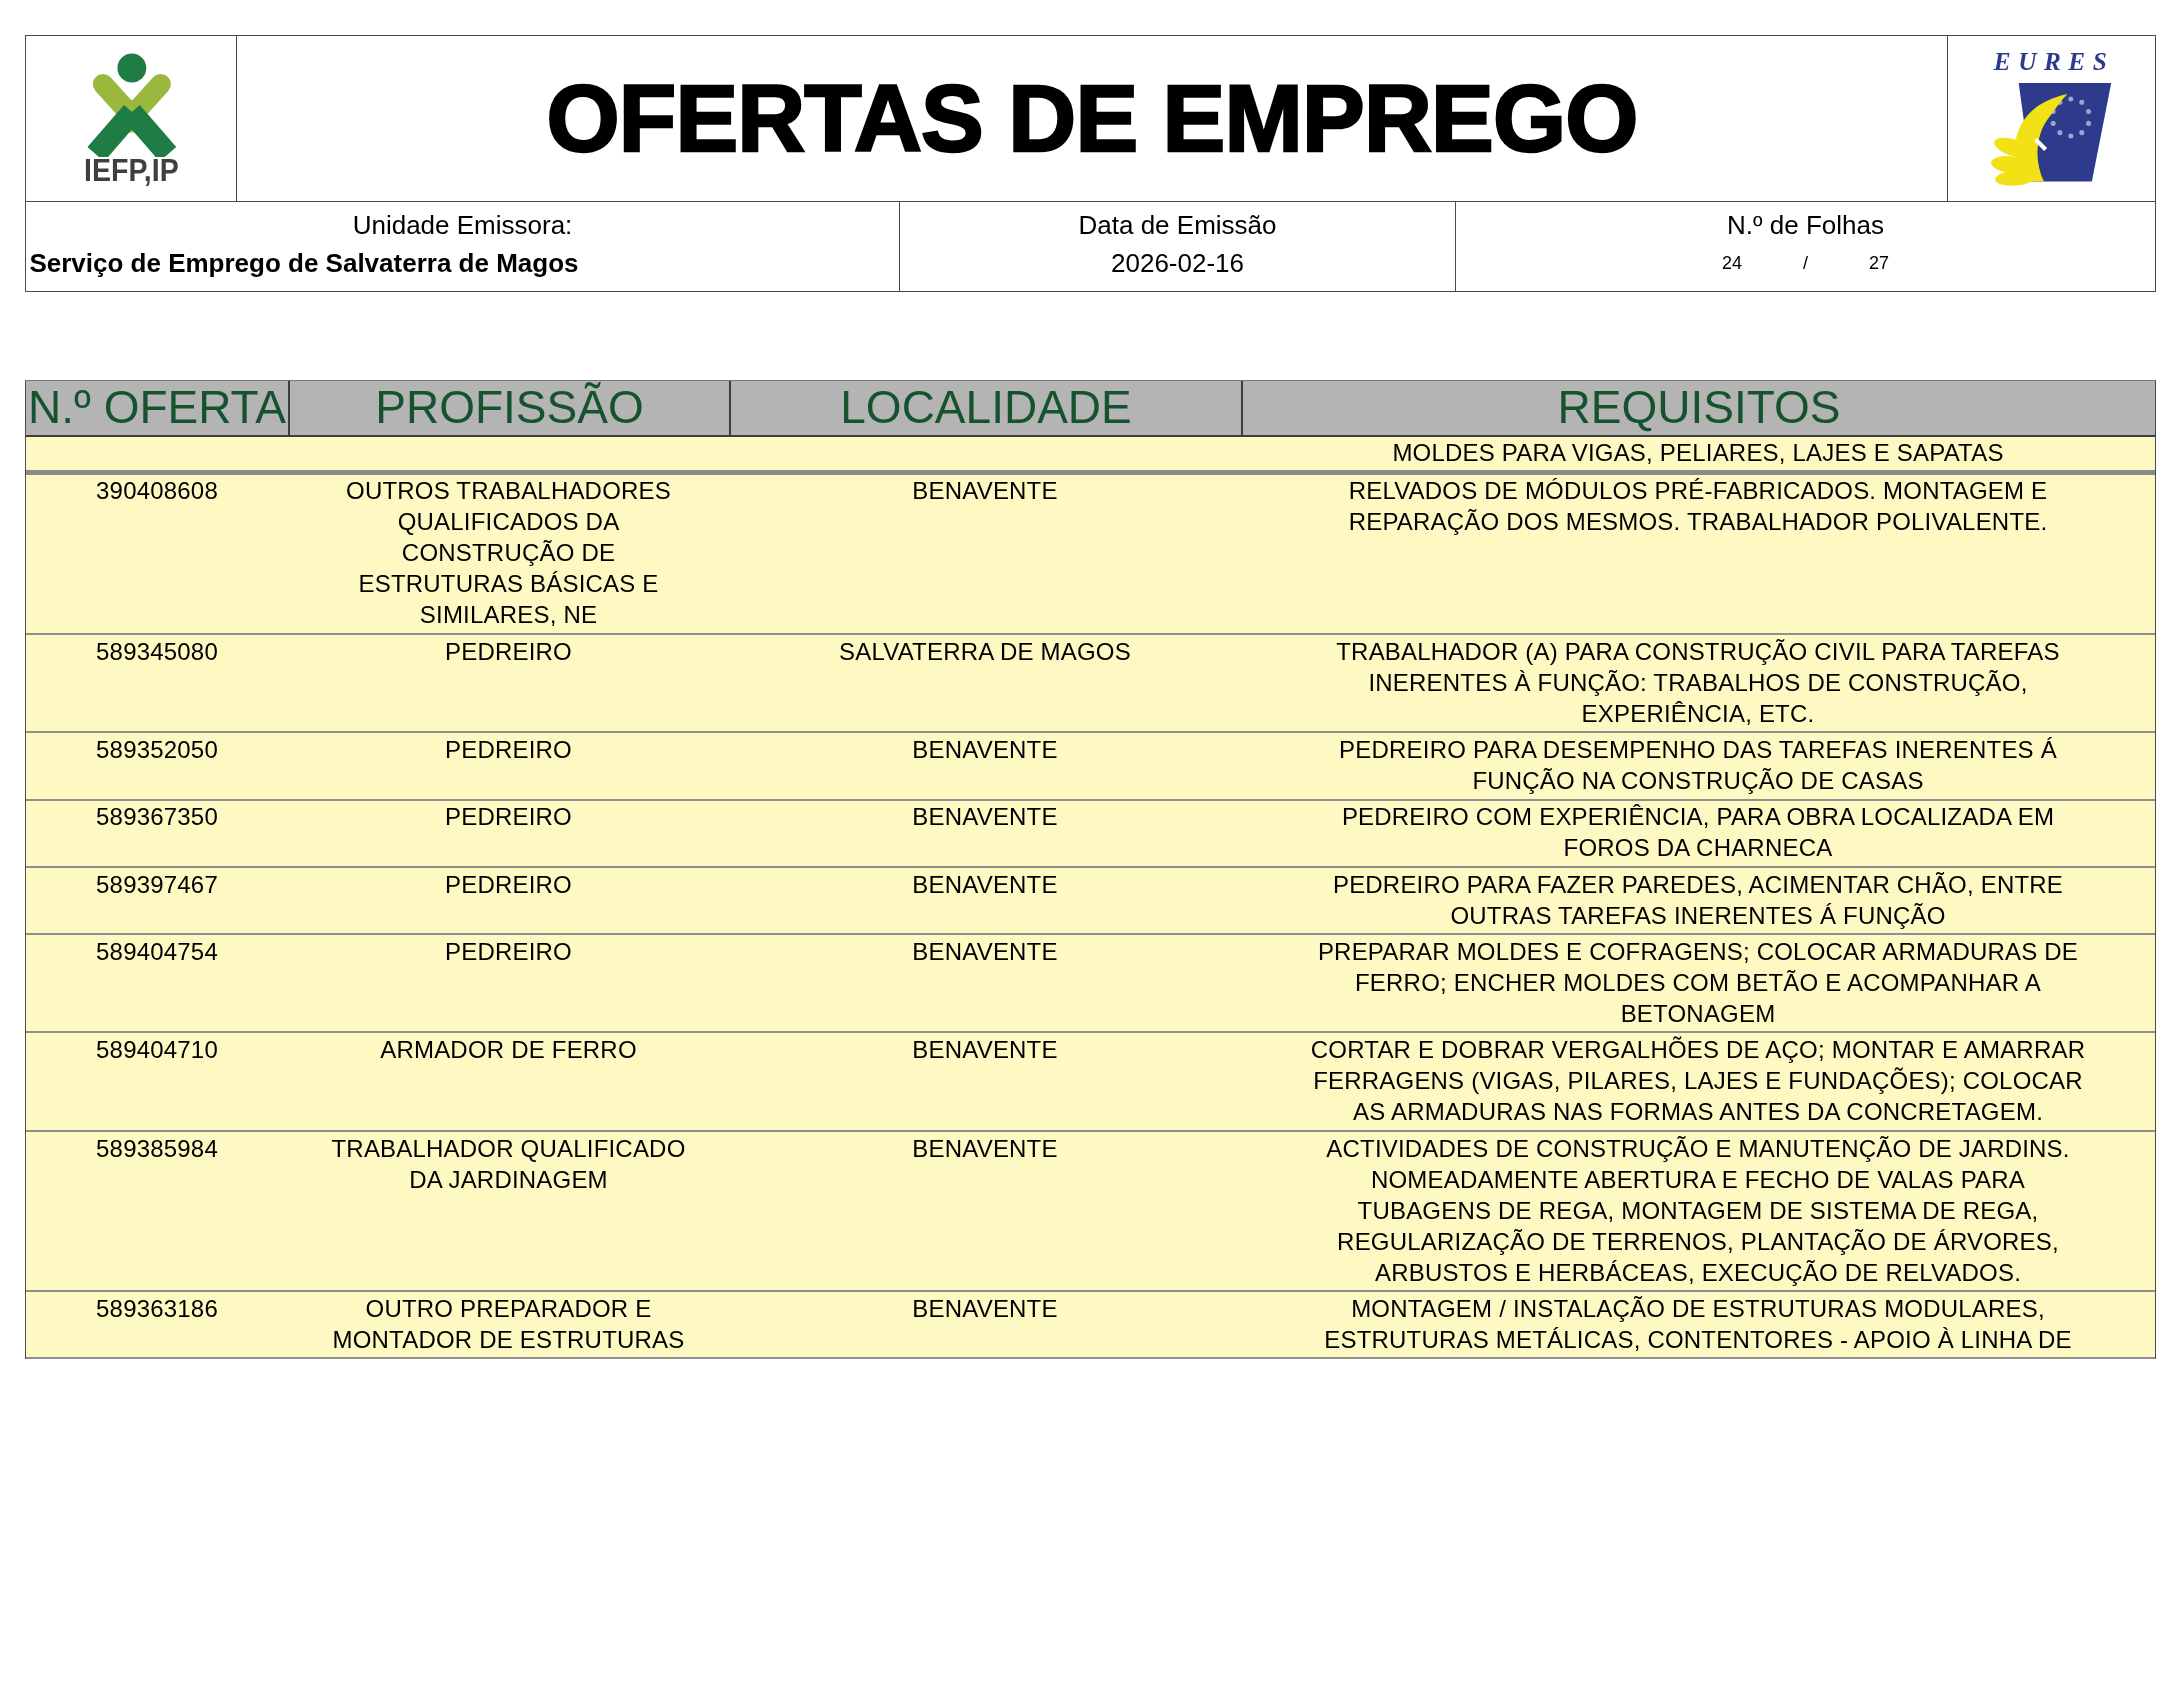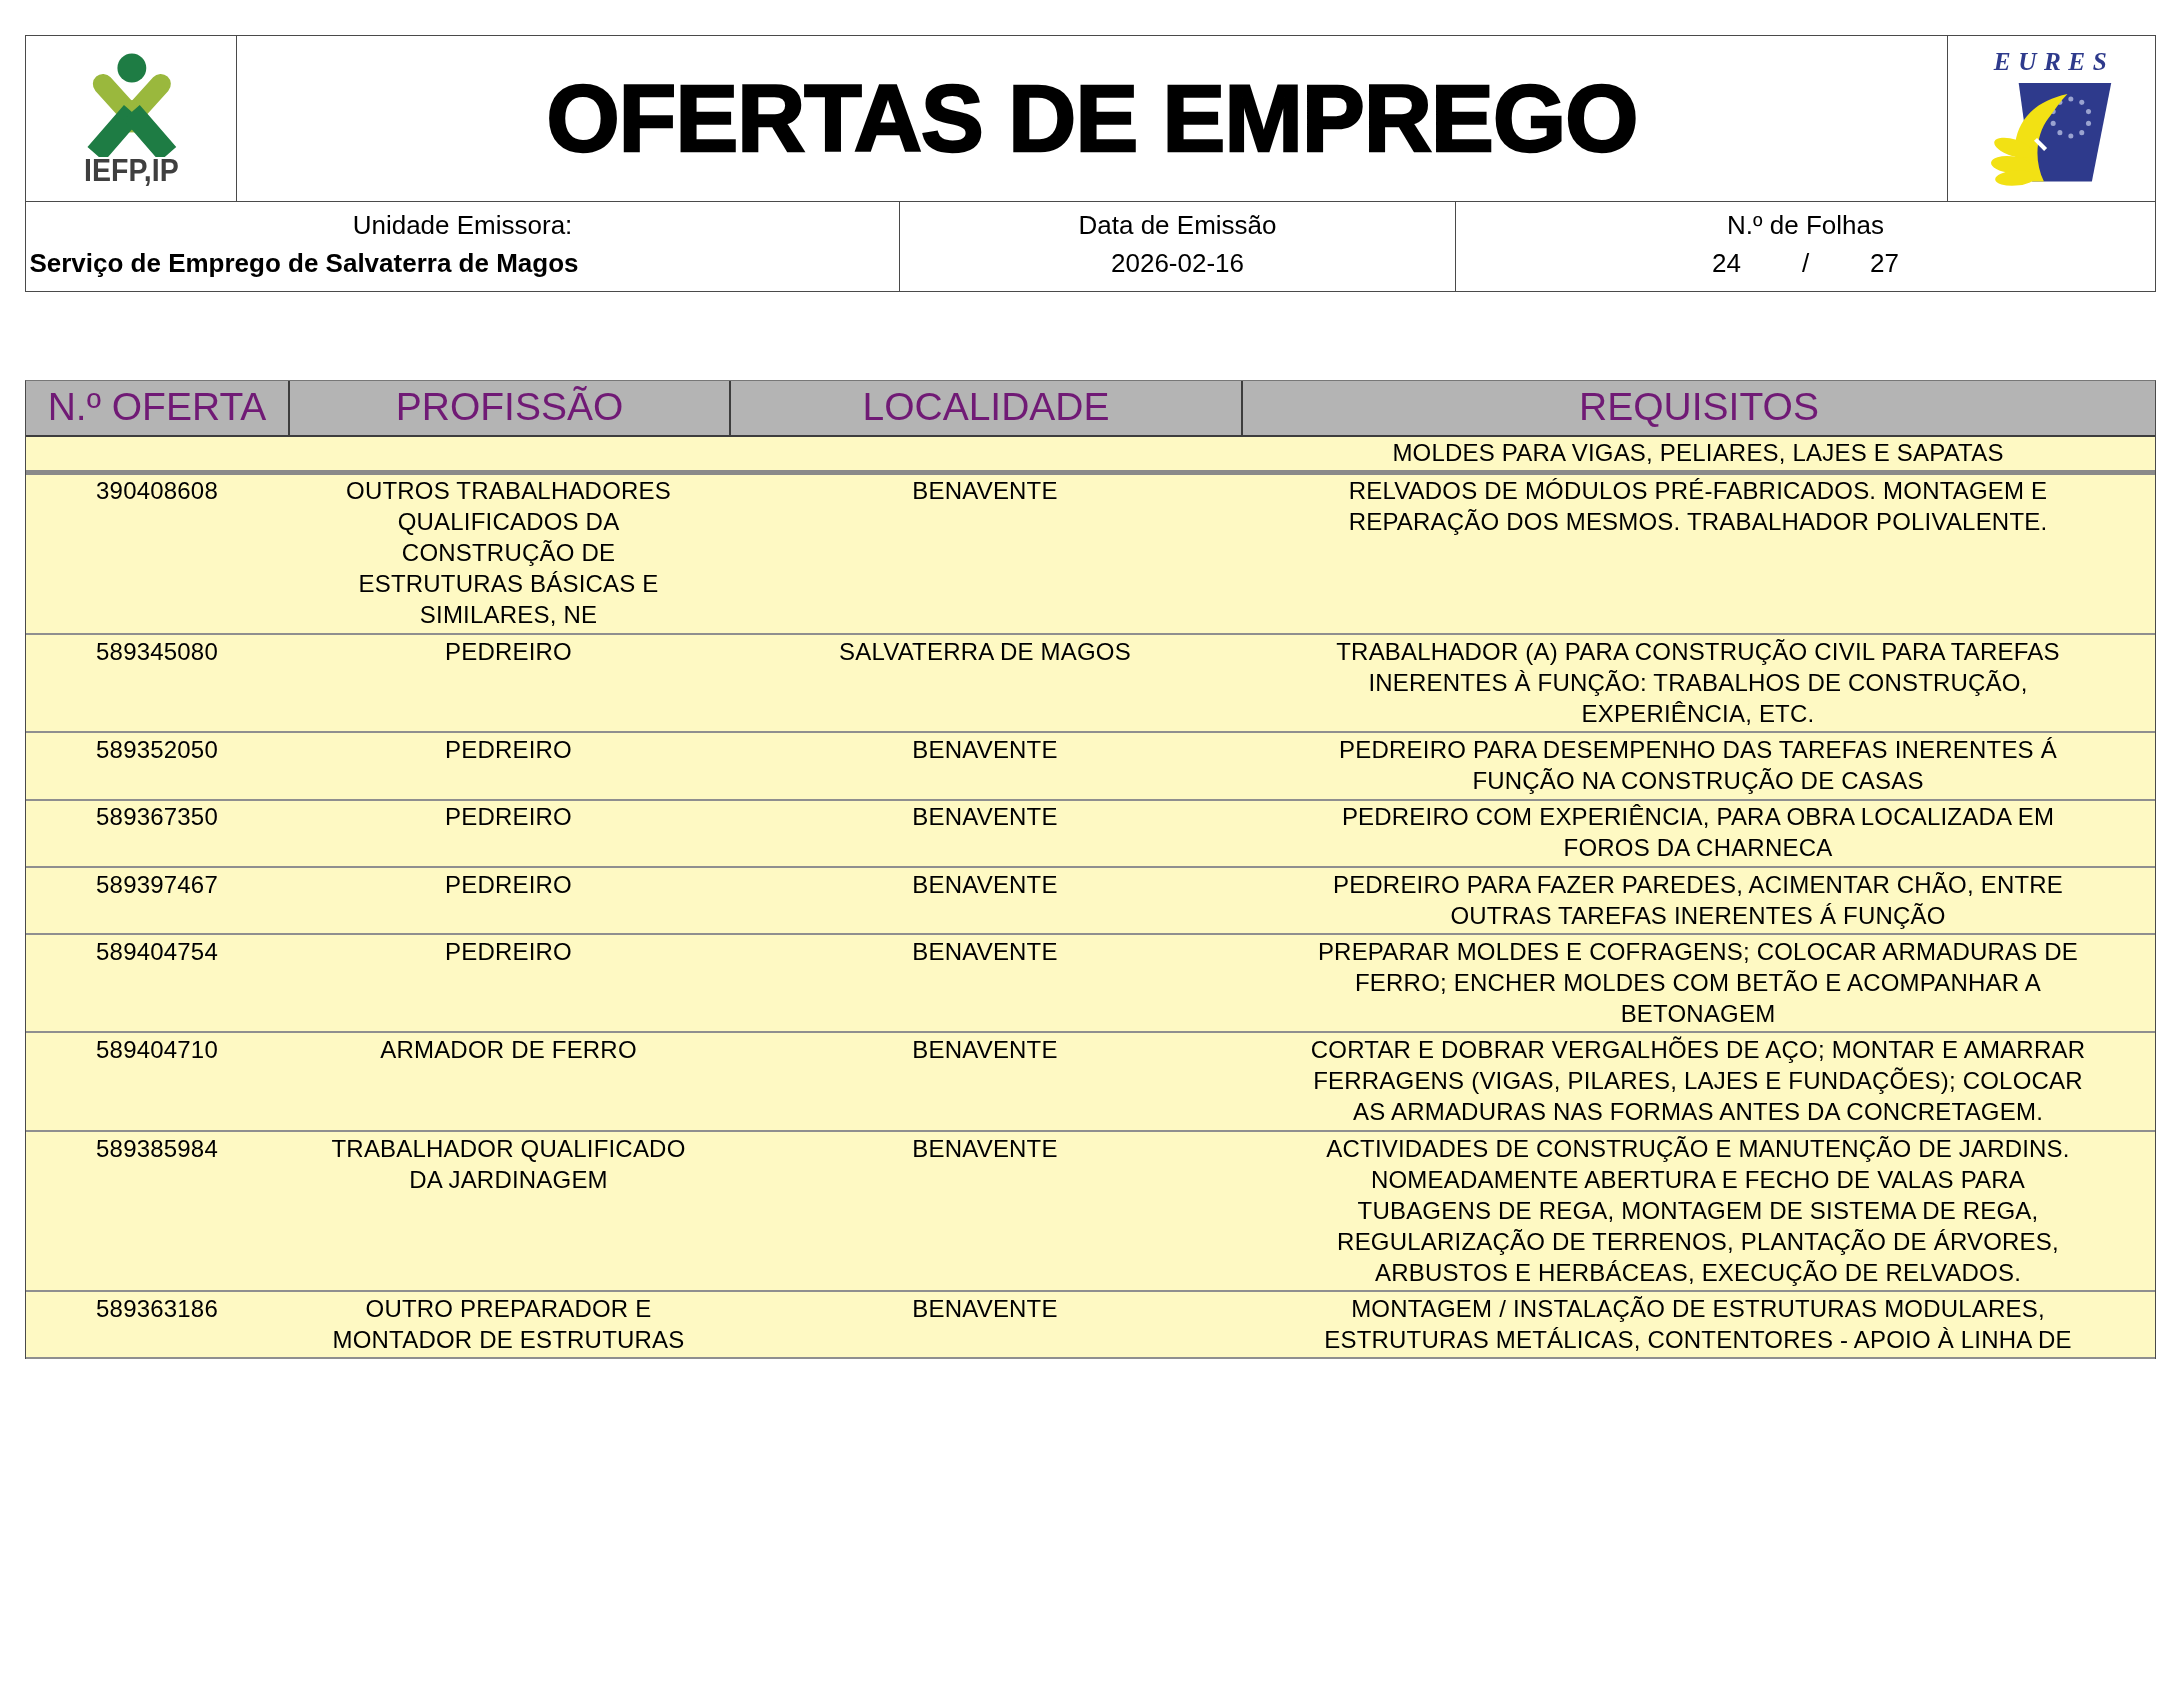--- a/index.html
+++ b/index.html
@@ -32,30 +32,30 @@
     display:flex; align-items:center; justify-content:center;
   }
   .hrow2 { display:flex; border-top:1.7px solid #4a4a4a; height:89px; }
   .info-cell { box-sizing:border-box; padding-top:4.2px; }
   .info1 { width:873px; }
   .info2 { width:557px; border-left:1.7px solid #4a4a4a; border-right:1.7px solid #4a4a4a; text-align:center; }
   .info3 { flex:1; text-align:center; }
   .info-label { font-size:26px; line-height:38px; text-align:center; }
   .info-value { font-size:26px; line-height:38px; text-align:center; }
   .info1 .info-value { text-align:left; padding-left:3.4px;font-weight:bold; }
-  .sheets-value { display:flex; justify-content:center; gap:61px; font-size:26px; line-height:38px; }
+  .sheets-value { display:flex; justify-content:center; gap:61px; font-size:18px; line-height:38px; }
 
   
   .jobs-table {
     position:absolute; left:25px; top:380px; width:2131px; box-sizing:border-box;
     border-left:1.7px solid #4a4a4a; border-right:1.7px solid #4a4a4a; border-top:0.8px solid #777;
   }
   .thead { display:flex; background:#b4b4b4; height:54px; border-bottom:2.5px solid #3d3d3d; }
   .th {
-    color:#701a75; font-size:39px; line-height:52px; text-align:center;
+    color:#14532d; font-size:46px; line-height:52px; text-align:center;
     box-sizing:border-box; overflow:hidden; white-space:nowrap;
   }
   .th + .th { border-left:2.5px solid #3d3d3d; }
   .th.c1 { width:262px; }
   .th.c2 { width:441px; }
   .th.c3 { width:512px; }
   .th.c4 { flex:1; }
 
   .row { display:flex; border-bottom:2.5px solid #8f8f8f; padding:0.8px 0 2.5px; background:#fef9c3; }
   .row.continuation { border-bottom:5px solid #8a8a8a; padding:0 0 1.7px; }

